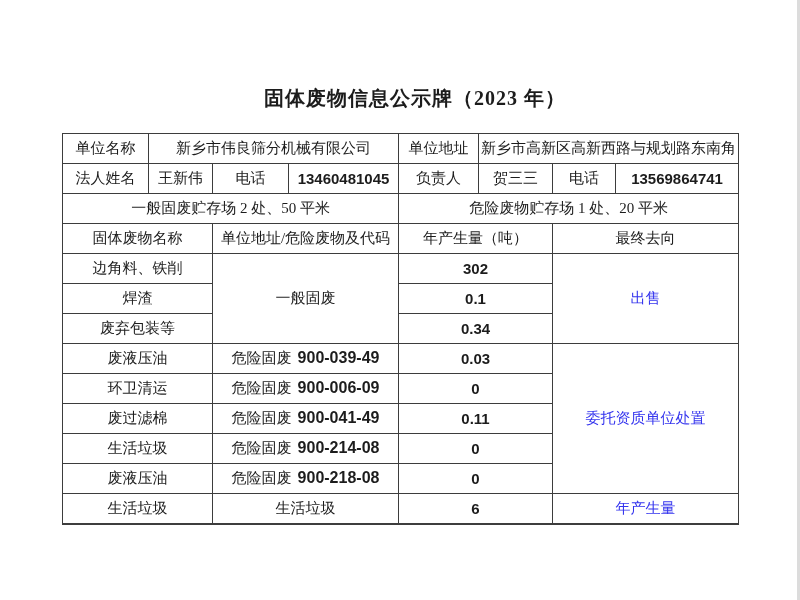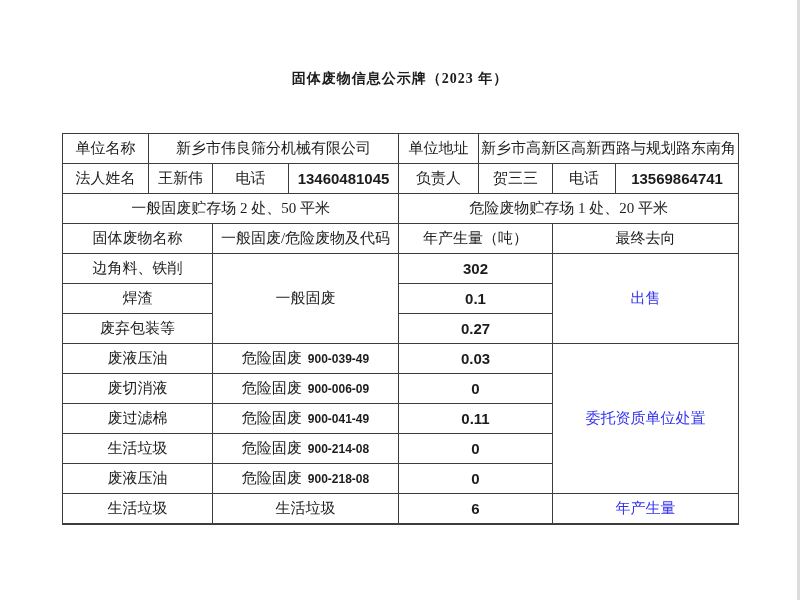--- a/index.html
+++ b/index.html
@@ -4,36 +4,36 @@
 <style>
   html,body { margin:0; padding:0; }
   body {
     width:800px; height:600px; background:#ffffff;
     font-family:"Liberation Serif","DejaVu Serif",serif;
     color:#1c1c1c;
   }
   .page { position:relative; width:800px; height:600px; overflow:hidden; background:#ffffff; }
   .edge-strip { position:absolute; right:0; top:0; width:3px; height:600px; background:#dcdcdc; }
   .title {
-    position:absolute; left:62px; top:70px; width:676px; margin:0;
-    text-align:center; font-size:14px; font-weight:700; letter-spacing:1px;
+    position:absolute; left:62px; top:70px; width:676px; margin:15px;
+    text-align:center; font-size:20px; font-weight:700; letter-spacing:1px;
   }
   table.board {
     position:absolute; left:62px; top:133px; width:676px;
     border-collapse:collapse; table-layout:fixed;
     border:1px solid #3d3d3d; border-bottom-width:2px;
   }
   table.board td {
     border:1px solid #3d3d3d; height:29px; padding:0 2px;
     text-align:center; vertical-align:middle;
     font-size:15px; overflow:hidden; white-space:nowrap;
   }
   .num {
     font-family:"Liberation Sans","DejaVu Sans",sans-serif;
-    font-weight:700; font-size:12px;
+    font-weight:700; font-size:16px;
   }
   .code { margin-left:6px; }
   .blue { color:var(--blue,#3333ee); }
 </style>
 </head>
 <body>
 
 <div class="page">
   <div class="edge-strip"></div>
 
@@ -69,48 +69,48 @@
         <td class="num">13569864741</td>
       </tr>
 
       <tr>
         <td colspan="4">一般固废贮存场 2 处、50 平米</td>
         <td colspan="4">危险废物贮存场 1 处、20 平米</td>
       </tr>
 
       <tr>
         <td colspan="2">固体废物名称</td>
-        <td colspan="2">一般固废/危险废物及代码</td>
+        <td colspan="2">单位地址/危险废物及代码</td>
         <td colspan="2">年产生量（吨）</td>
         <td colspan="2">最终去向</td>
       </tr>
 
       <tr>
         <td colspan="2">边角料、铁削</td>
         <td colspan="2" rowspan="3">一般固废</td>
         <td colspan="2" class="num">302</td>
         <td colspan="2" rowspan="3" class="blue">出售</td>
       </tr>
       <tr>
         <td colspan="2">焊渣</td>
         <td colspan="2" class="num">0.1</td>
       </tr>
       <tr>
         <td colspan="2">废弃包装等</td>
-        <td colspan="2" class="num">0.27</td>
+        <td colspan="2" class="num">0.34</td>
       </tr>
 
       <tr>
         <td colspan="2">废液压油</td>
         <td colspan="2"><span>危险固废</span><span class="num code">900-039-49</span></td>
         <td colspan="2" class="num">0.03</td>
         <td colspan="2" rowspan="5" class="blue">委托资质单位处置</td>
       </tr>
       <tr>
-        <td colspan="2">废切消液</td>
+        <td colspan="2">环卫清运</td>
         <td colspan="2"><span>危险固废</span><span class="num code">900-006-09</span></td>
         <td colspan="2" class="num">0</td>
       </tr>
       <tr>
         <td colspan="2">废过滤棉</td>
         <td colspan="2"><span>危险固废</span><span class="num code">900-041-49</span></td>
         <td colspan="2" class="num">0.11</td>
       </tr>
       <tr>
         <td colspan="2">生活垃圾</td>

